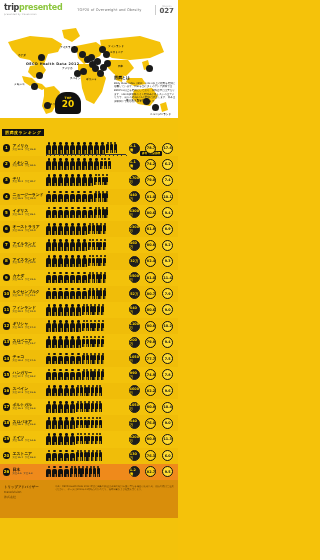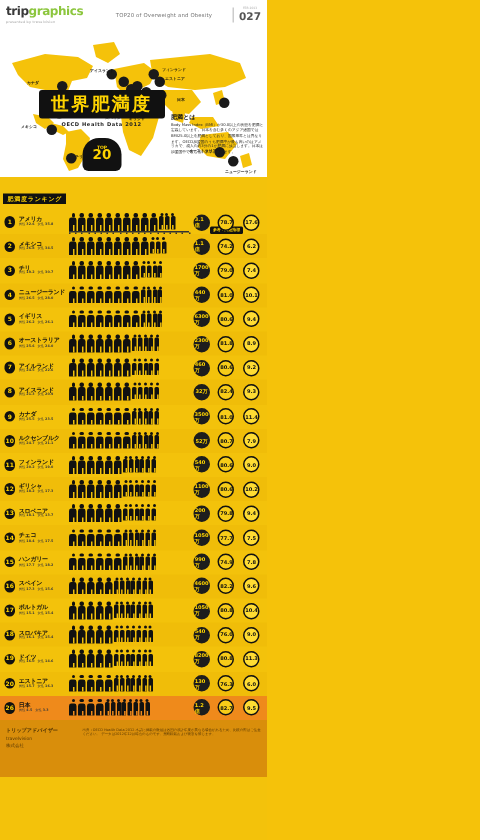--- a/index.html
+++ b/index.html
@@ -301,21 +301,21 @@
     line-height: 1.5;
   }
 </style>
 </head>
 <body>
 
 <div class="poster">
 
   <div class="top-bar">
     <div>
-      <div class="logo"><span>trip</span><span class="g">graphics</span></div>
+      <div class="logo"><span>trip</span><span class="g">presented</span></div>
       <div class="logo-sub">presented by travelvision</div>
     </div>
     <div class="top-right">
       <div class="top-title">TOP20 of Overweight and Obesity</div>
       <div class="issue-box">
         <div class="issue-date">FEB 2013</div>
         <div class="issue-no">027</div>
       </div>
     </div>
   </div>
@@ -386,21 +386,20 @@
     <div class="map-lbl" style="left:14px;top:62px">メキシコ</div>
     <div class="map-lbl" style="left:50px;top:82px">チリ</div>
     <div class="map-lbl" style="left:70px;top:56px">スペイン</div>
     <div class="map-lbl" style="left:86px;top:57px">ギリシャ</div>
     <div class="map-lbl" style="left:118px;top:44px">日本</div>
     <div class="map-lbl" style="left:126px;top:78px">オーストラリア</div>
     <div class="map-lbl" style="left:150px;top:92px">ニュージーランド</div>
   </div>
 
   <div class="title-block">
-    <div class="title-main">世界肥満度</div>
     <div class="title-sub">OECD Health Data 2012</div>
   </div>
 
   <div class="top20-badge">
     <div class="top20-shirt">
       <span class="t">TOP</span>
       <span class="n">20</span>
     </div>
   </div>
 

